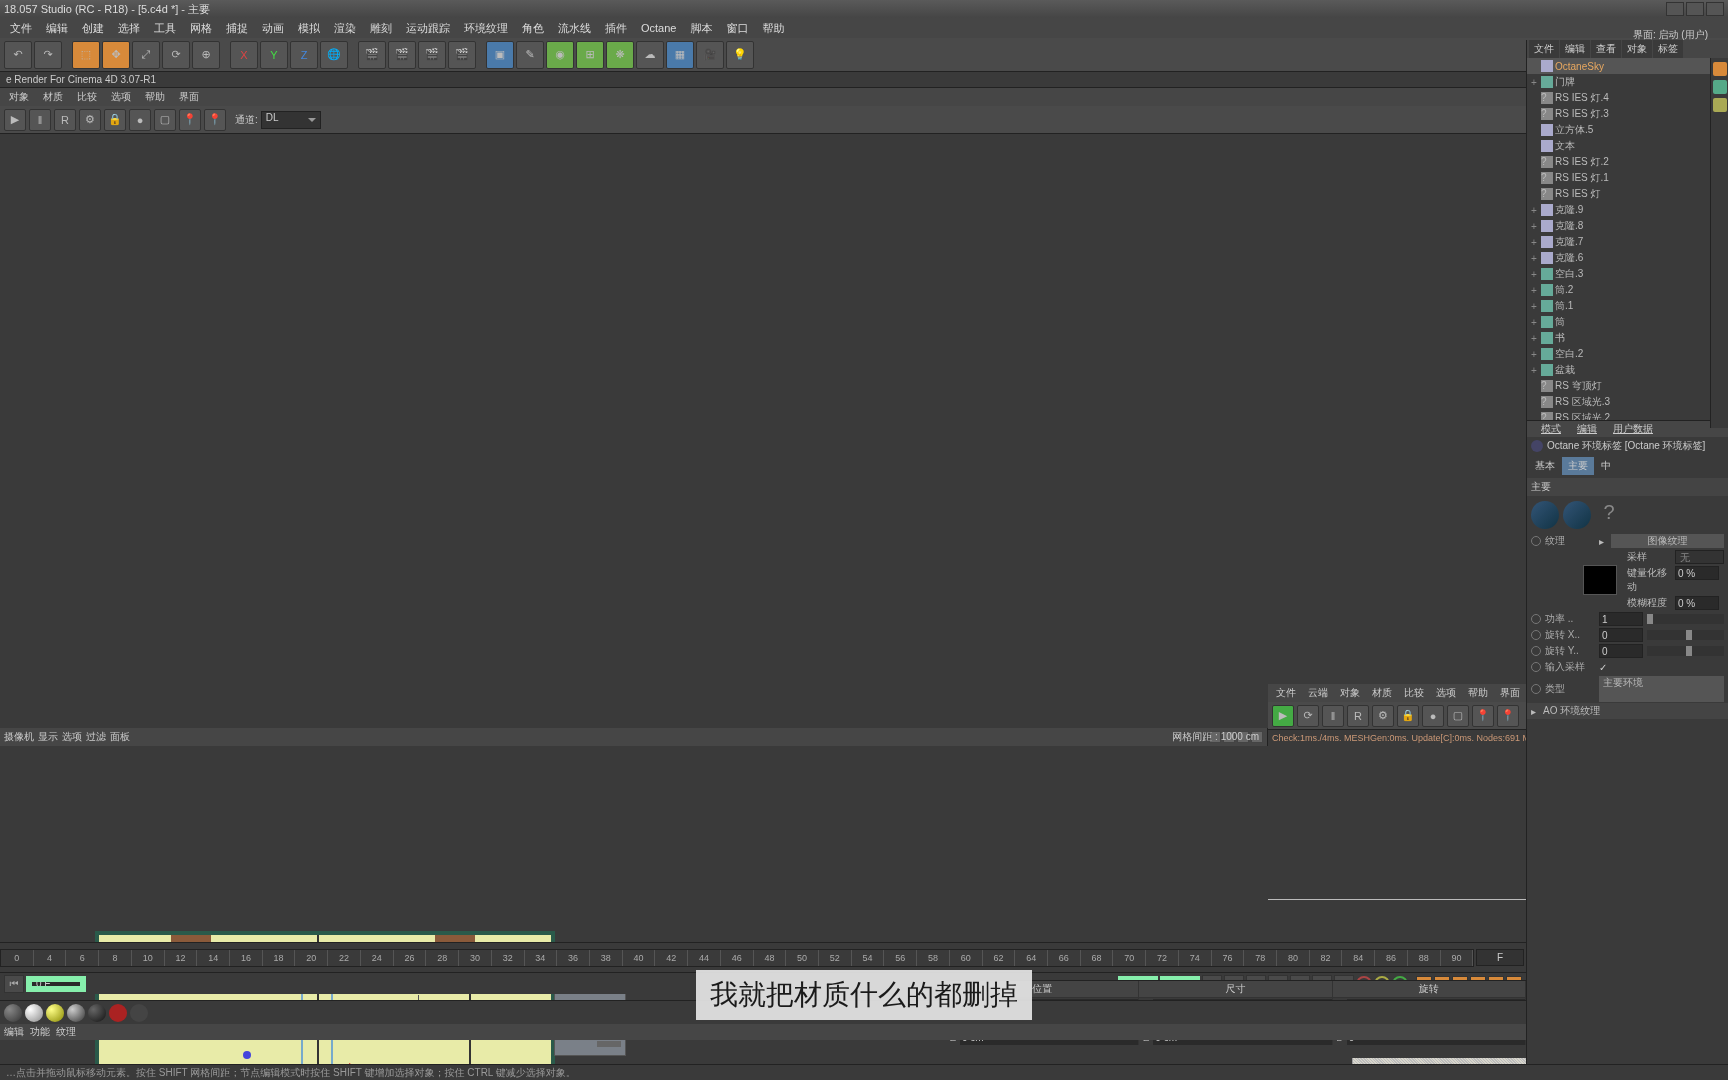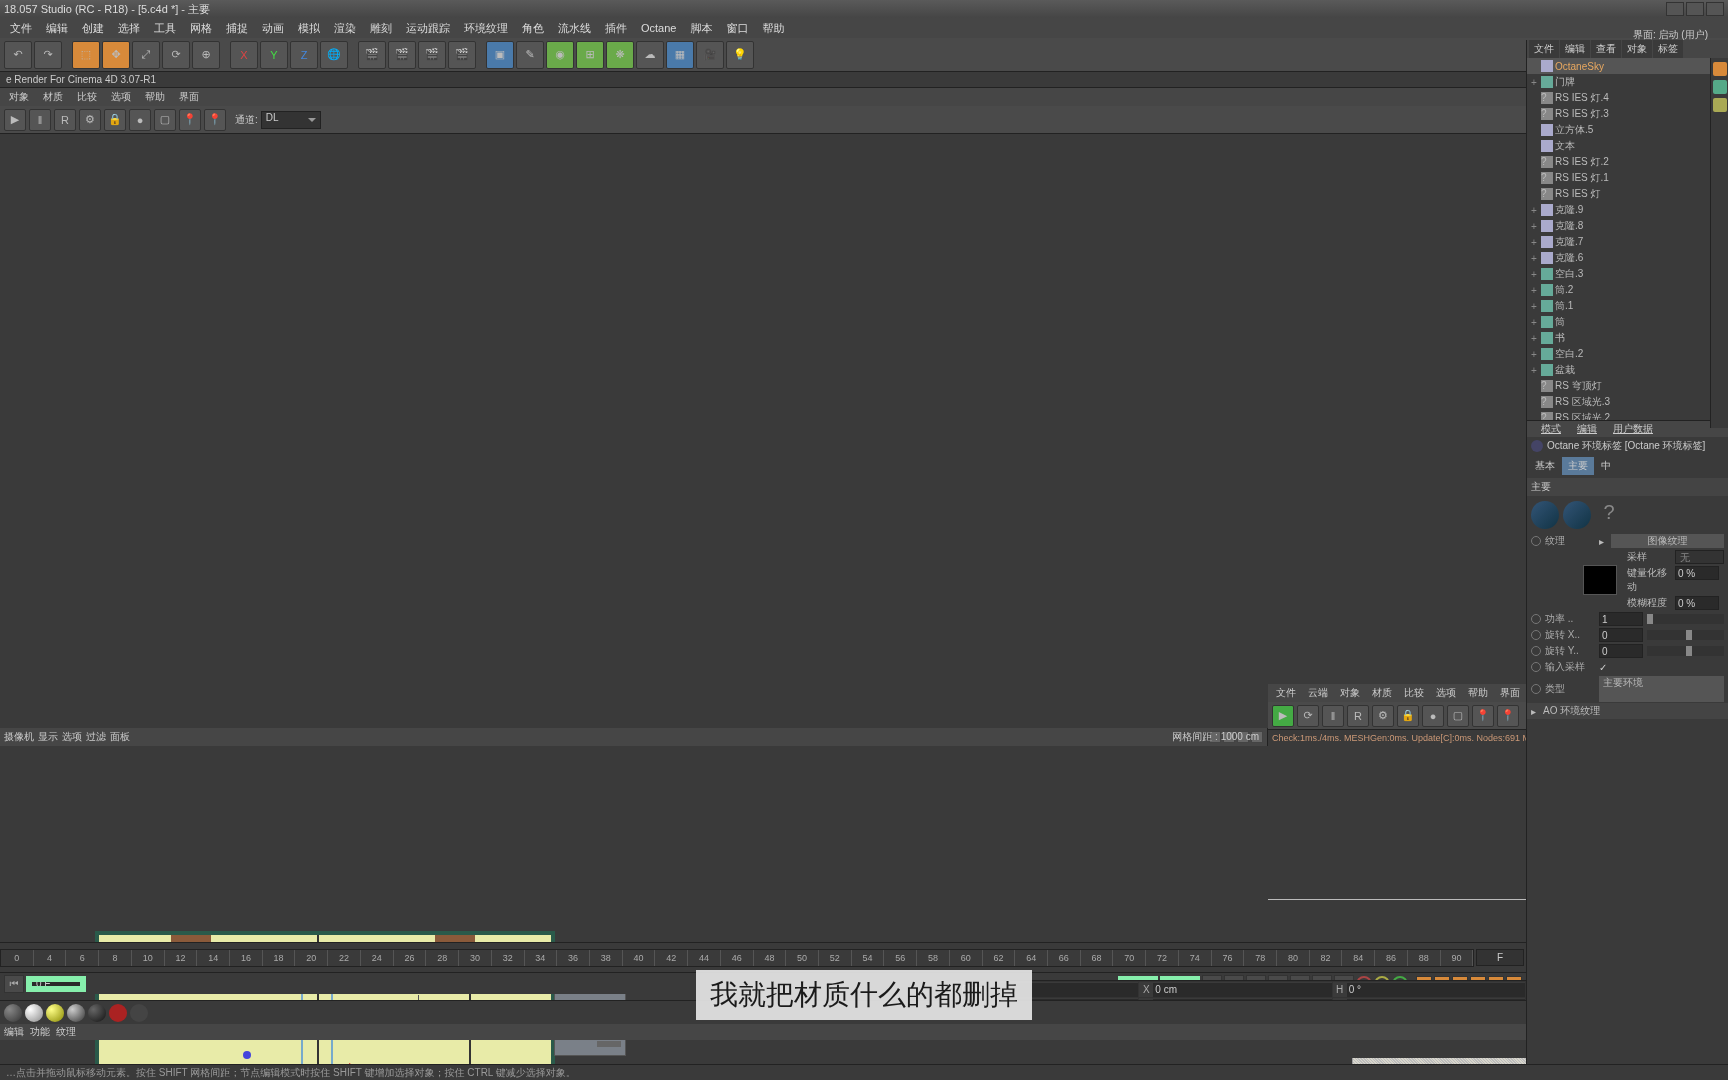--- a/index.html
+++ b/index.html
@@ -679,20 +679,25 @@
     <div class="tr-sq"></div>
     <div class="tr-sq"></div>
     <div class="tr-sq"></div>
     <div class="tr-sq"></div>
     <div class="tr-sq"></div>
     <div class="tr-sq"></div>
   </div>
 </div>
 
 <div class="coord-bar">
+  <div class="coord-header" id="coordhdr">
+      <span>位置</span>
+      <span>尺寸</span>
+      <span>旋转</span>
+    </div>
   <div id="coordrows">
       <div class="coord-row">
         <div class="coord-cell">
           <span class="coord-lbl">X</span>
           <input class="coord-input" value="0 cm" style="">
         </div>
         <div class="coord-cell">
           <span class="coord-lbl">X</span>
           <input class="coord-input" value="0 cm" style="">
         </div>

